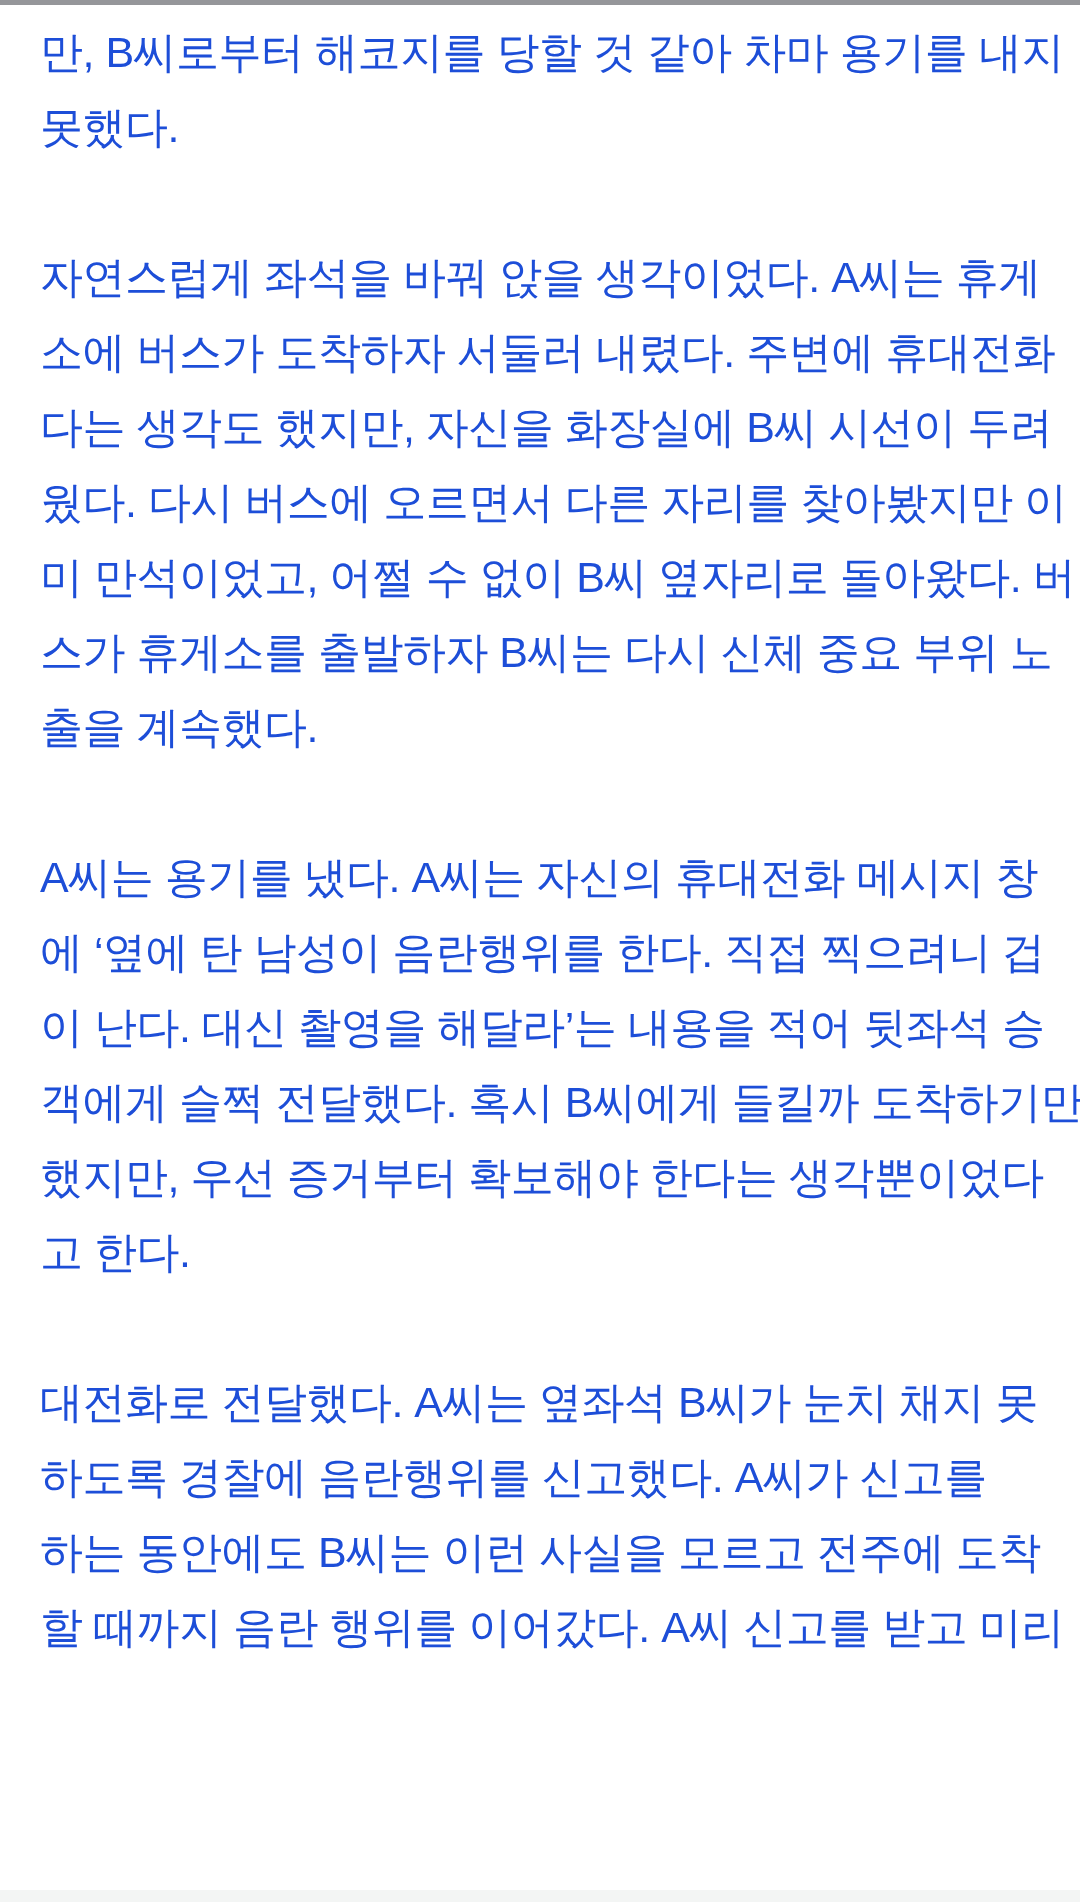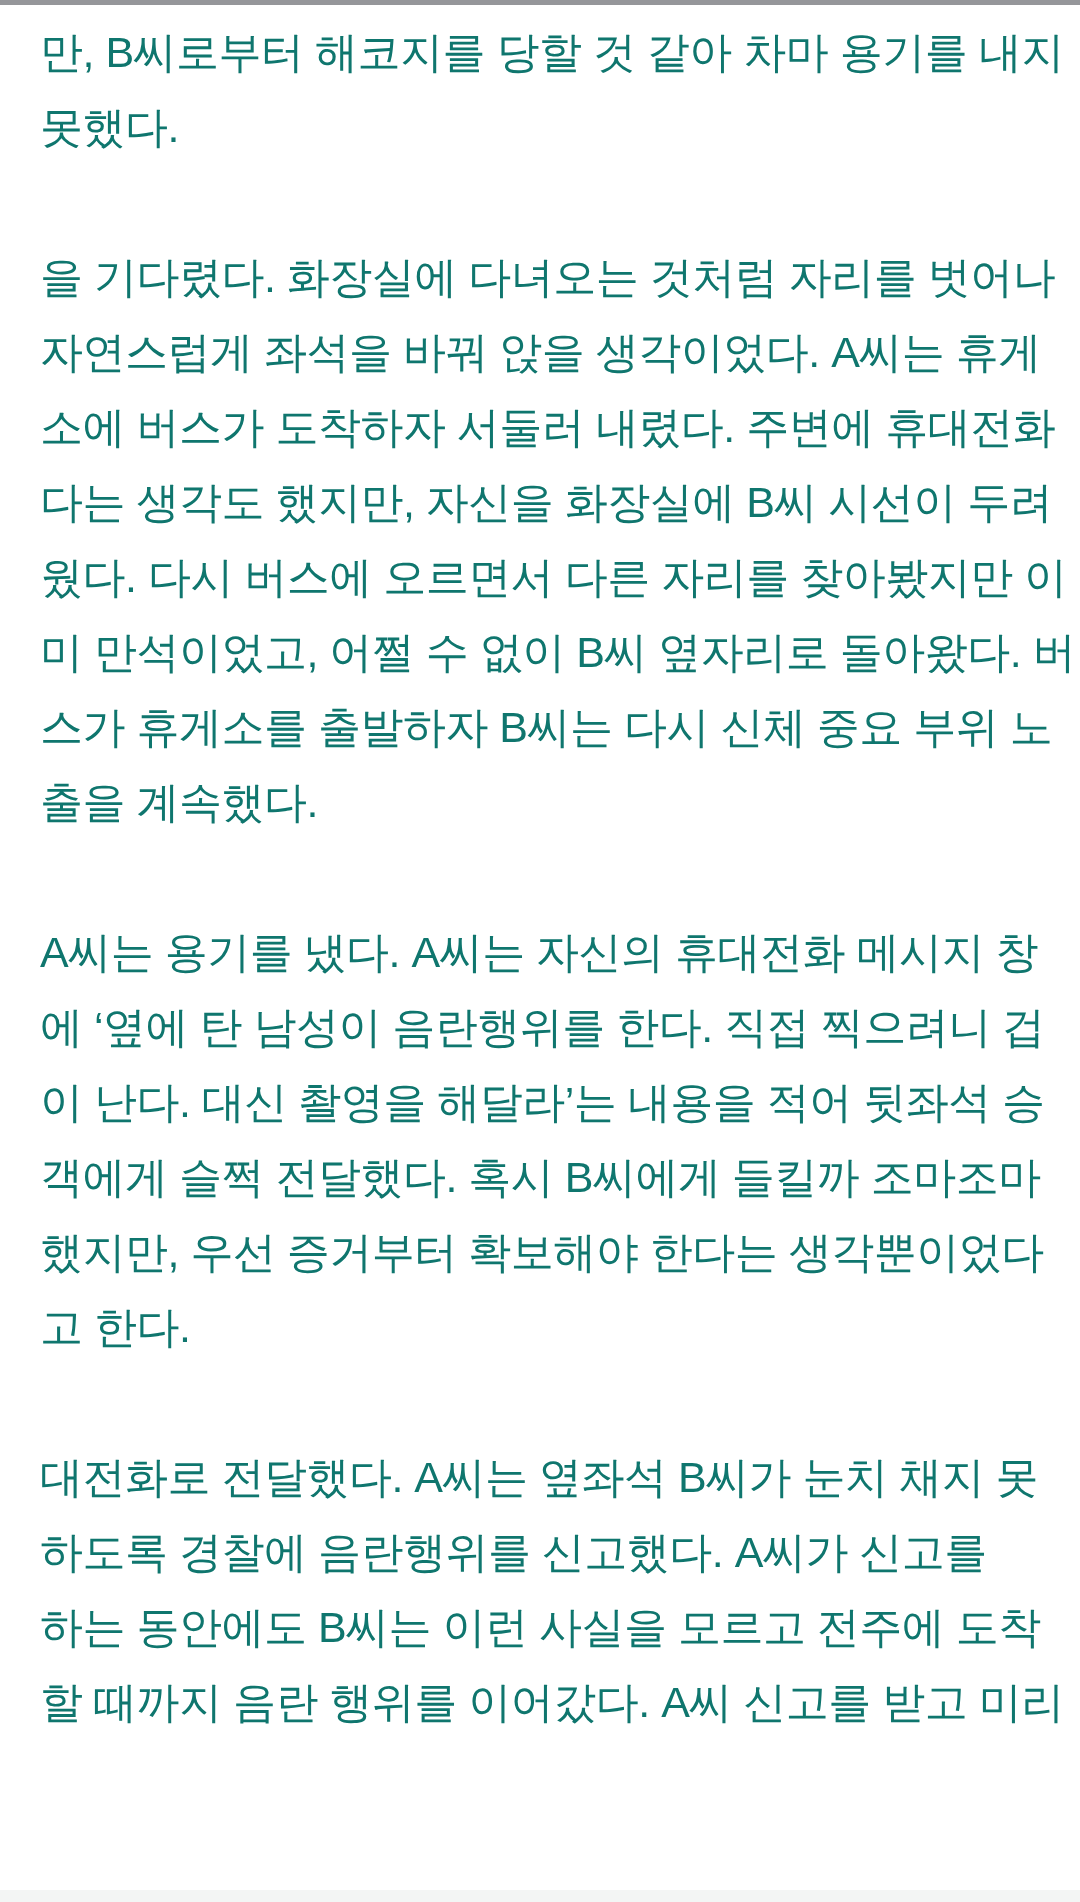--- a/index.html
+++ b/index.html
@@ -44,43 +44,42 @@
     background: #f3f5f4;
   }
 </style>
 </head>
 <body>
 
 <div class="screen" style="background: rgb(255, 255, 255);">
 
   <div class="top-bar" style="background: rgb(149, 150, 154);"></div>
 
-  <main class="article" style="color: #0f766e;">
+  <main class="article" style="color: #1d4ed8;">
 
     <div class="paragraph">
       <span class="line">만, B씨로부터 해코지를 당할 것 같아 차마 용기를 내지</span>
       <span class="line">못했다.</span>
     </div>
 
     <div class="paragraph">
-      <span class="line">을 기다렸다. 화장실에 다녀오는 것처럼 자리를 벗어나</span>
       <span class="line">자연스럽게 좌석을 바꿔 앉을 생각이었다. A씨는 휴게</span>
       <span class="line">소에 버스가 도착하자 서둘러 내렸다. 주변에 휴대전화</span>
       <span class="line">다는 생각도 했지만, 자신을 화장실에 B씨 시선이 두려</span>
       <span class="line">웠다. 다시 버스에 오르면서 다른 자리를 찾아봤지만 이</span>
       <span class="line">미 만석이었고, 어쩔 수 없이 B씨 옆자리로 돌아왔다. 버</span>
       <span class="line">스가 휴게소를 출발하자 B씨는 다시 신체 중요 부위 노</span>
       <span class="line">출을 계속했다.</span>
     </div>
 
     <div class="paragraph">
       <span class="line">A씨는 용기를 냈다. A씨는 자신의 휴대전화 메시지 창</span>
       <span class="line">에 ‘옆에 탄 남성이 음란행위를 한다. 직접 찍으려니 겁</span>
       <span class="line">이 난다. 대신 촬영을 해달라’는 내용을 적어 뒷좌석 승</span>
-      <span class="line">객에게 슬쩍 전달했다. 혹시 B씨에게 들킬까 조마조마</span>
+      <span class="line">객에게 슬쩍 전달했다. 혹시 B씨에게 들킬까 도착하기만</span>
       <span class="line">했지만, 우선 증거부터 확보해야 한다는 생각뿐이었다</span>
       <span class="line">고 한다.</span>
     </div>
 
     <div class="paragraph">
       <span class="line">대전화로 전달했다. A씨는 옆좌석 B씨가 눈치 채지 못</span>
       <span class="line">하도록 경찰에 음란행위를 신고했다. A씨가 신고를</span>
       <span class="line">하는 동안에도 B씨는 이런 사실을 모르고 전주에 도착</span>
       <span class="line">할 때까지 음란 행위를 이어갔다. A씨 신고를 받고 미리</span>
     </div>

